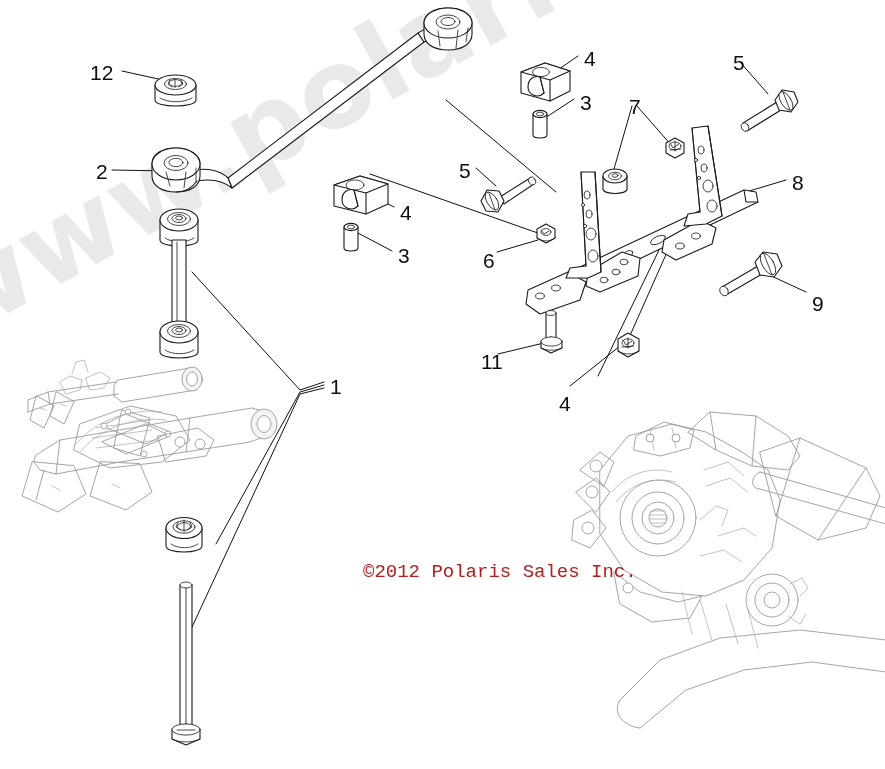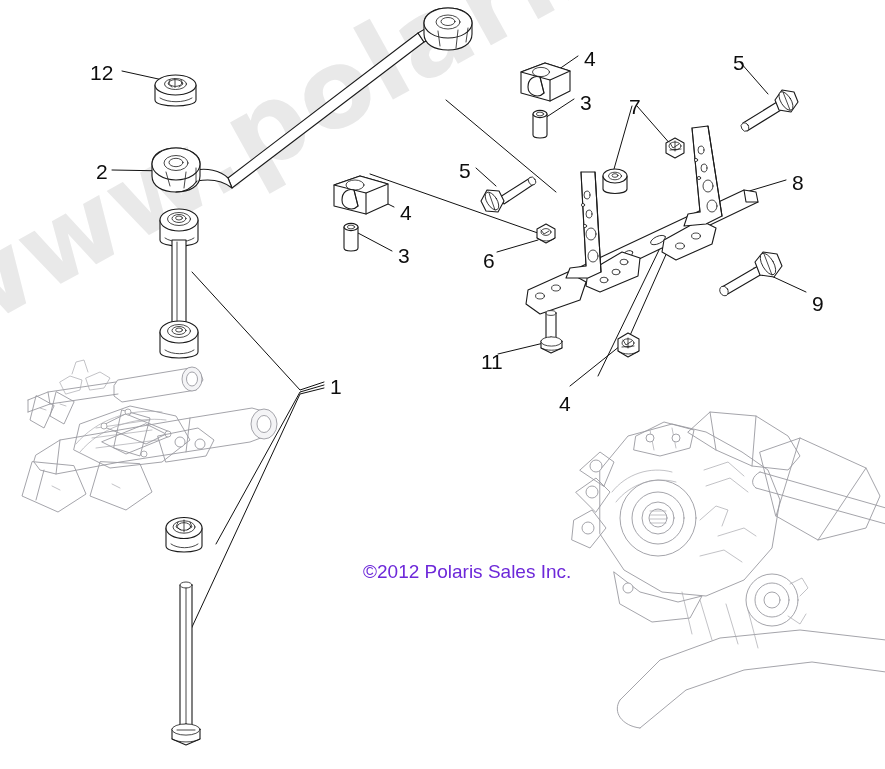--- a/index.html
+++ b/index.html
@@ -71,23 +71,23 @@
     white-space: nowrap;
     user-select: none;
   }
 
   
   #copyright {
     position: absolute;
     z-index: 6;
     left: 363px;
     top: 561px;
-    font-family: Liberation Sans, sans-serif;
+    font-family: Liberation Mono, monospace;
     font-size: 19px;
-    color: #6d28d9;
+    color: #b91c1c;
     white-space: nowrap;
   }
 </style>
 </head>
 <body>
 
 <div id="page">
 
   <div id="watermark">
     <div class="wm-text">www.polarisersatzteile.de</div>

